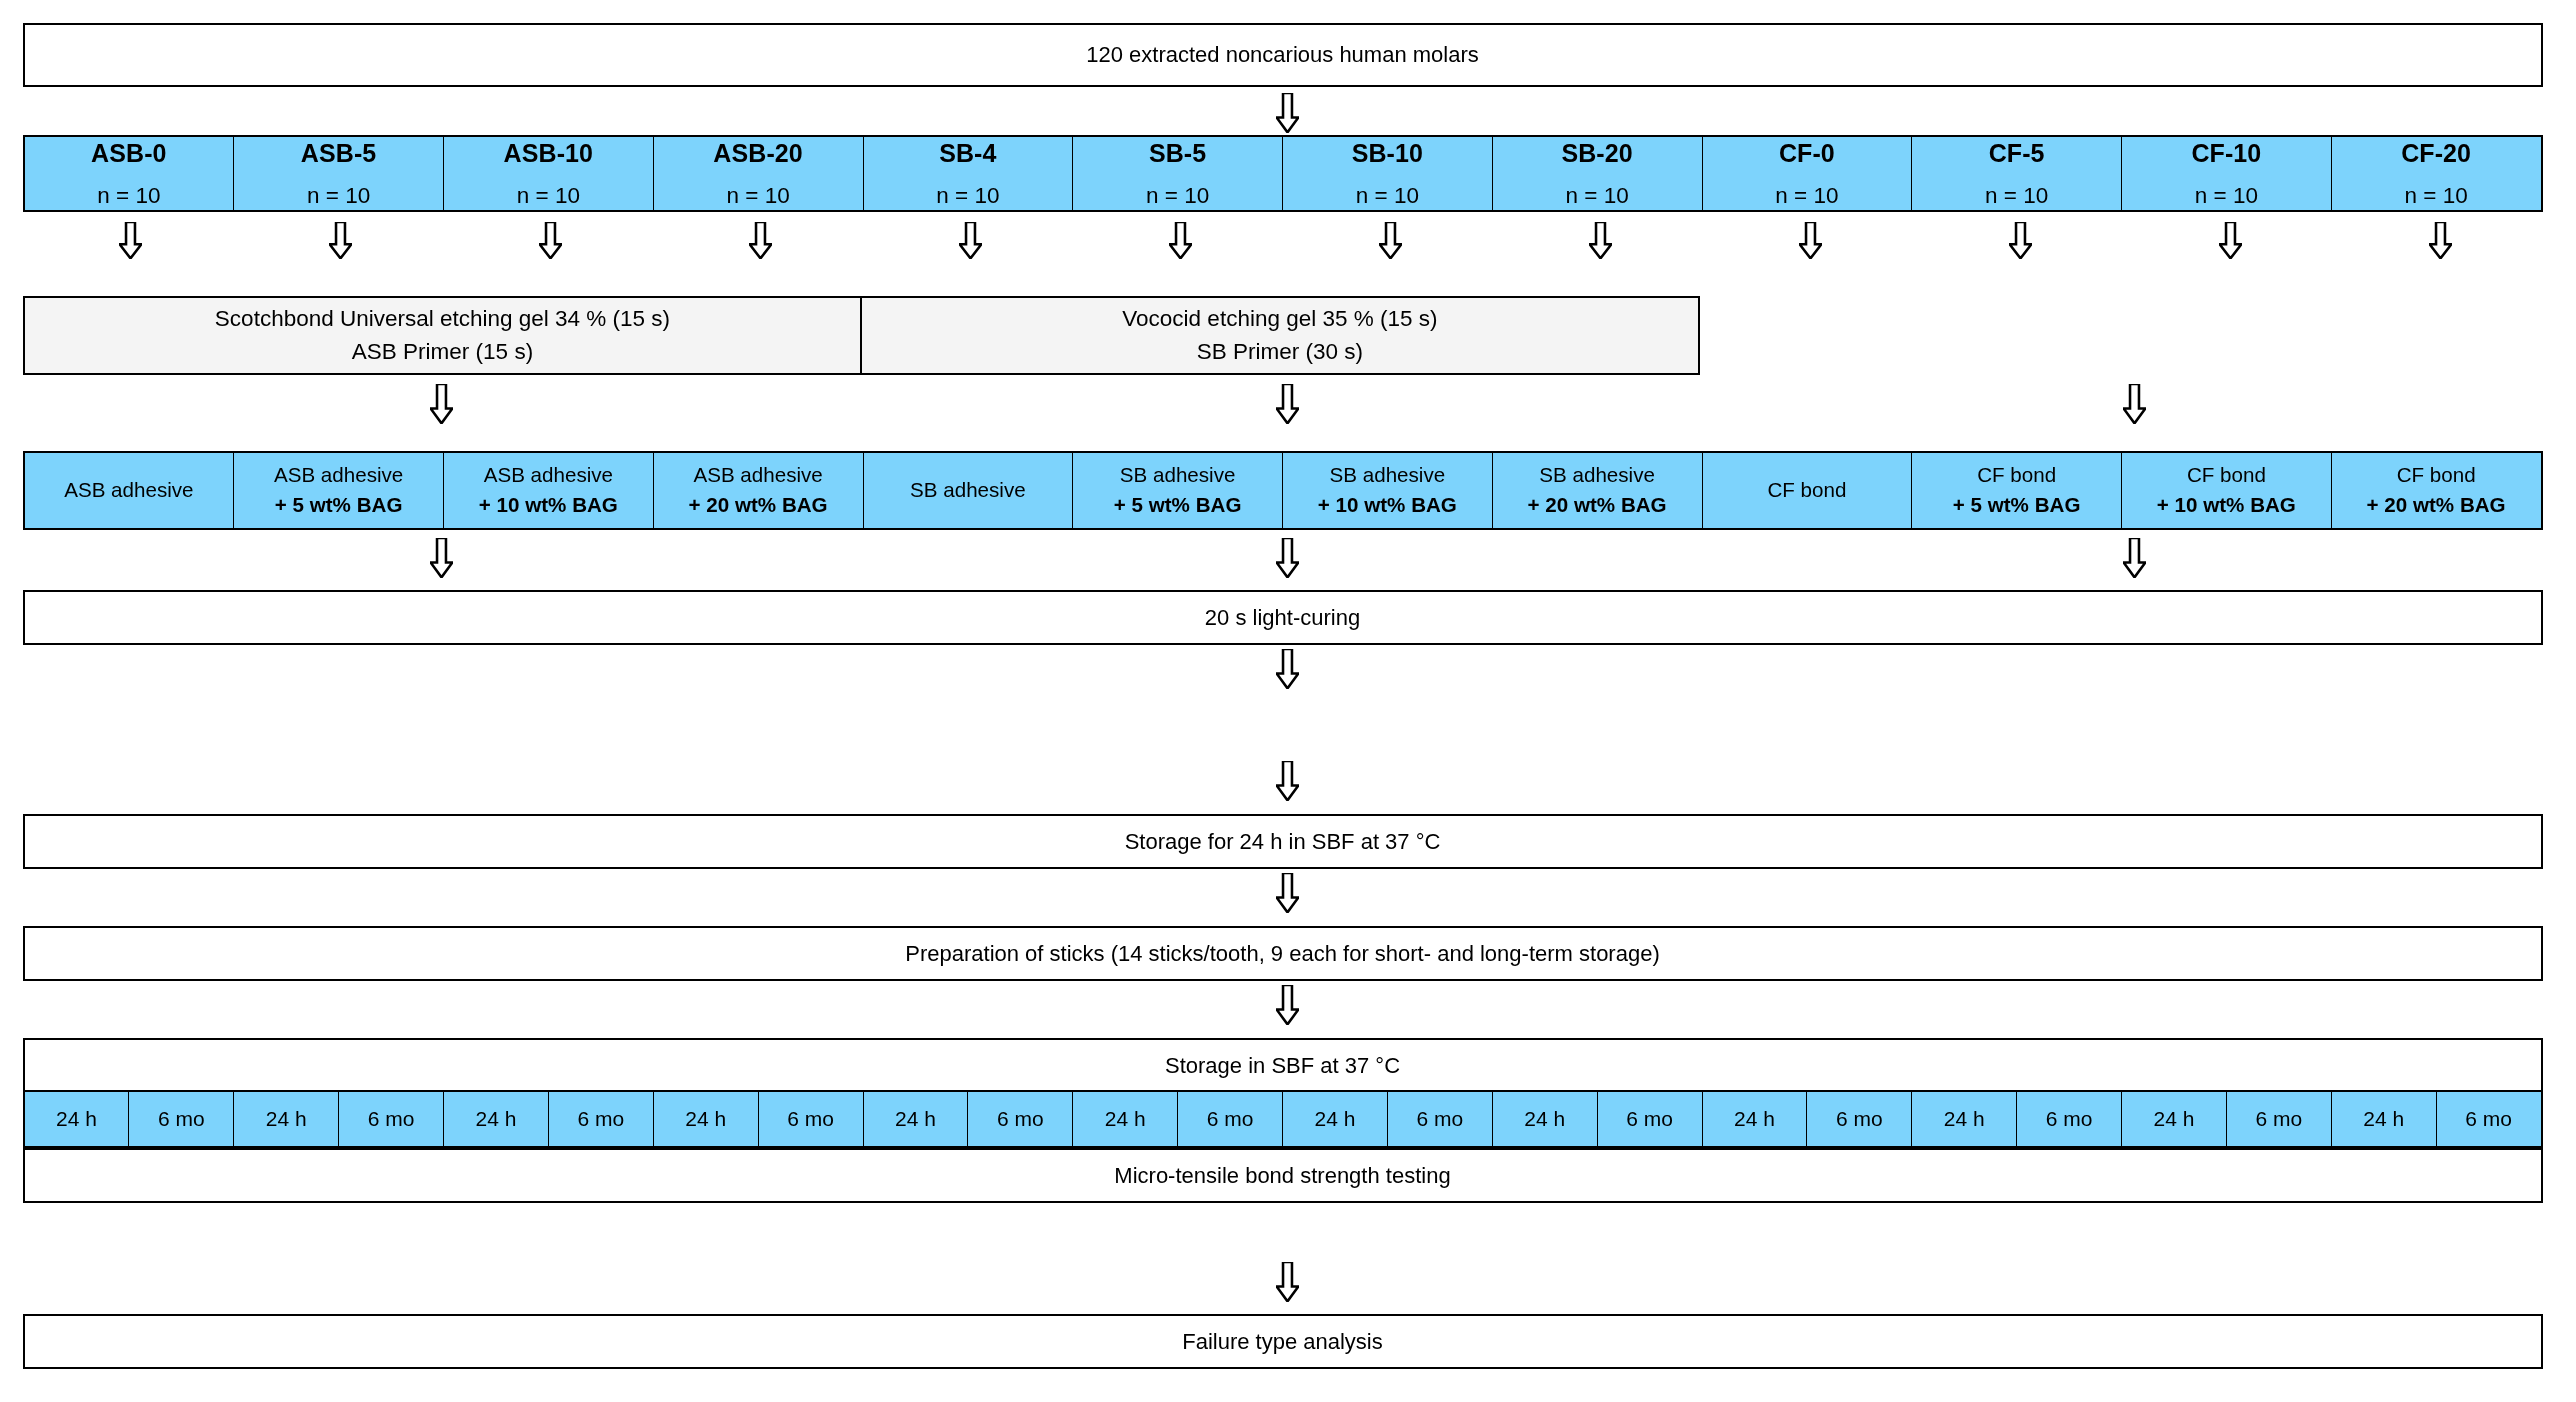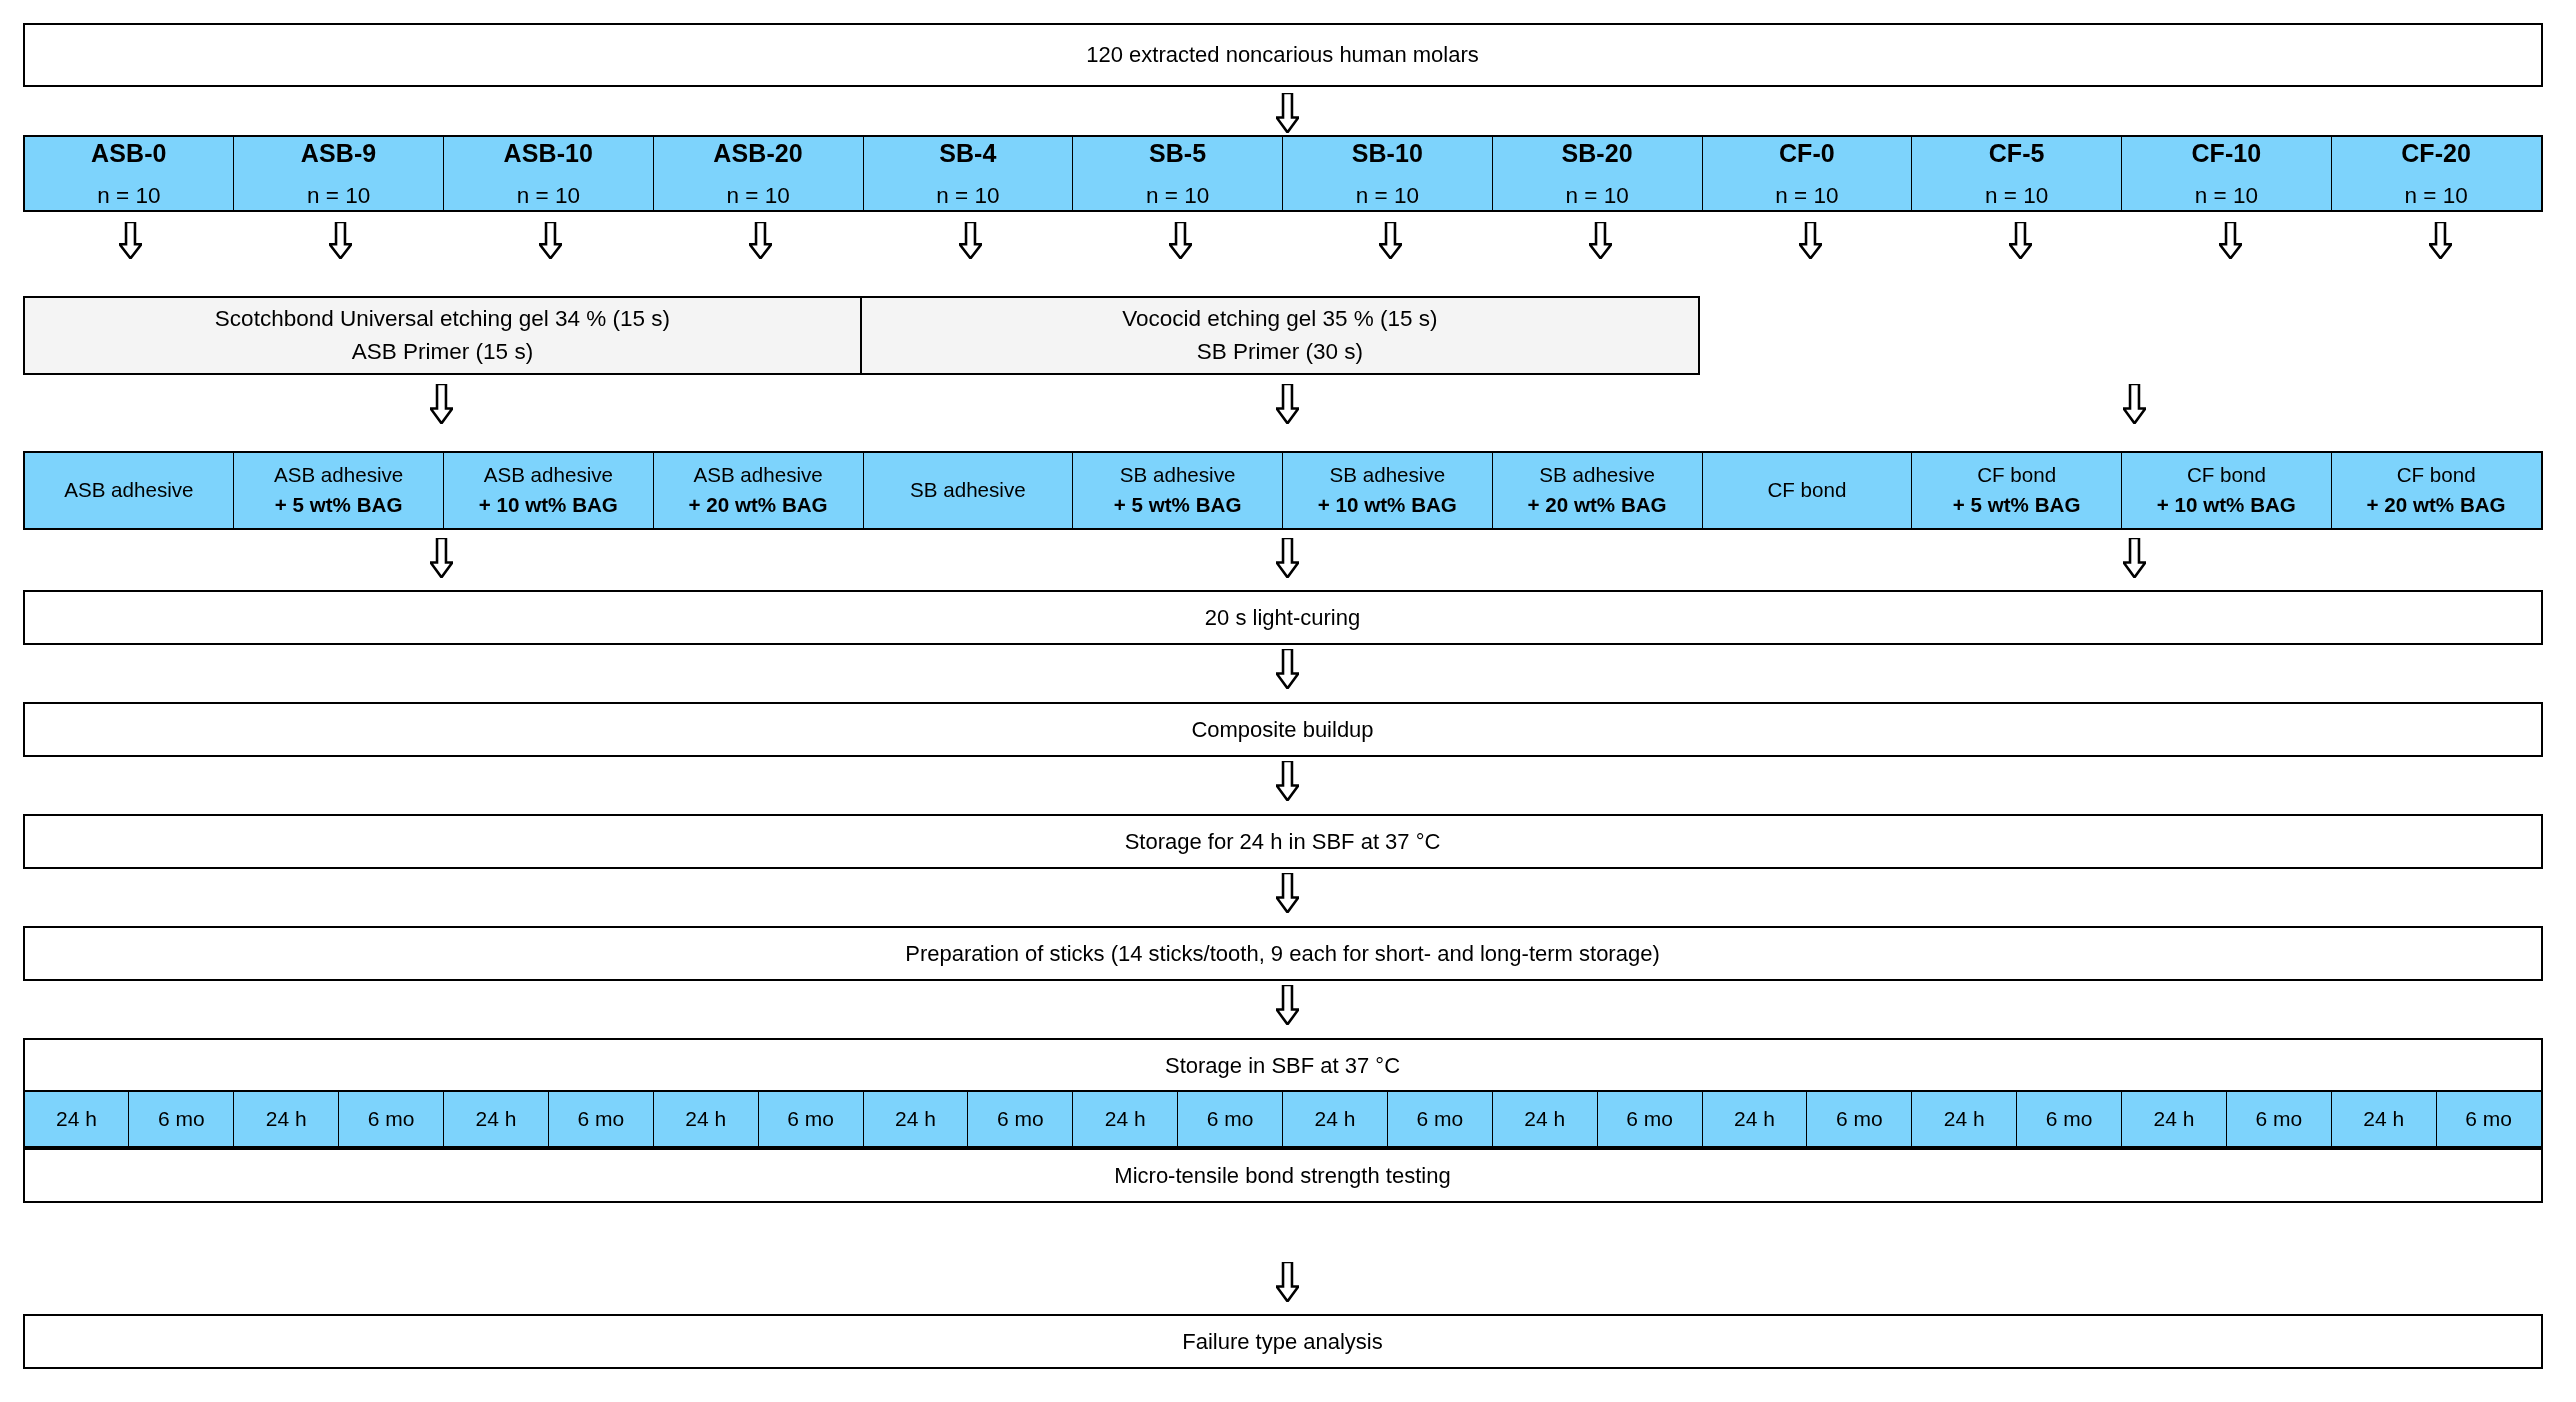--- a/index.html
+++ b/index.html
@@ -103,21 +103,21 @@
       <polygon points="11,0 25,0 25,38 35,38 18,61 1,38 11,38" fill="#ffffff" stroke="#000" stroke-width="4"></polygon>
     </svg>
   </div>
 
   <div class="rowband groups wide" style="top:135px;height:77px;">
     <div class="cell">
       <span class="gname">ASB-0</span>
       <span class="gn">n = 10</span>
     </div>
     <div class="cell">
-      <span class="gname">ASB-9</span>
+      <span class="gname">ASB-5</span>
       <span class="gn">n = 10</span>
     </div>
     <div class="cell">
       <span class="gname">ASB-10</span>
       <span class="gn">n = 10</span>
     </div>
     <div class="cell">
       <span class="gname">ASB-20</span>
       <span class="gn">n = 10</span>
     </div>
@@ -310,23 +310,20 @@
   <div class="box wide" style="top:590px;height:55px;">
     <span>20 s light-curing</span>
   </div>
 
   <div class="arrow" style="left:1276px;top:649px;height:40px;">
       <svg viewBox="0 0 36 62" preserveAspectRatio="none">
         <polygon points="11,0 25,0 25,38 35,38 18,61 1,38 11,38" fill="#fff" stroke="#000" stroke-width="4"></polygon>
       </svg>
     </div>
 
-  <div class="box wide" style="top:702px;height:55px;">
-    <span>Composite buildup</span>
-  </div>
 
   <div class="arrow" style="left:1276px;top:761px;height:40px;">
       <svg viewBox="0 0 36 62" preserveAspectRatio="none">
         <polygon points="11,0 25,0 25,38 35,38 18,61 1,38 11,38" fill="#fff" stroke="#000" stroke-width="4"></polygon>
       </svg>
     </div>
 
   <div class="box wide" style="top:814px;height:55px;">
     <span>Storage for 24 h in SBF at 37 °C</span>
   </div>

